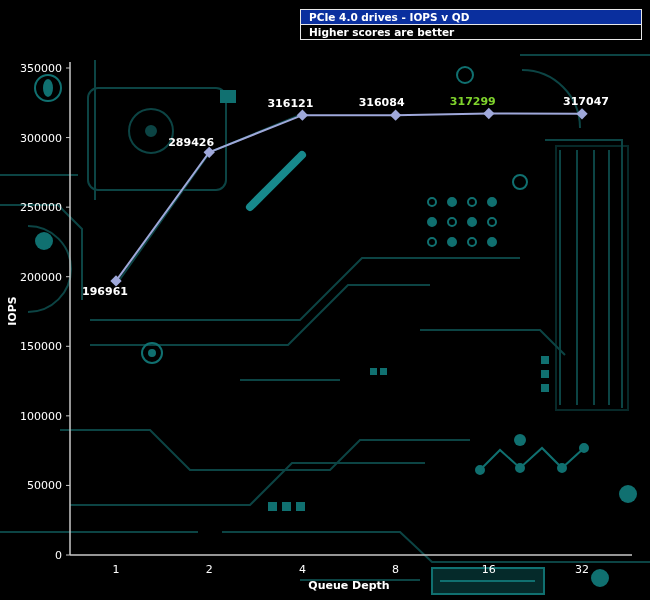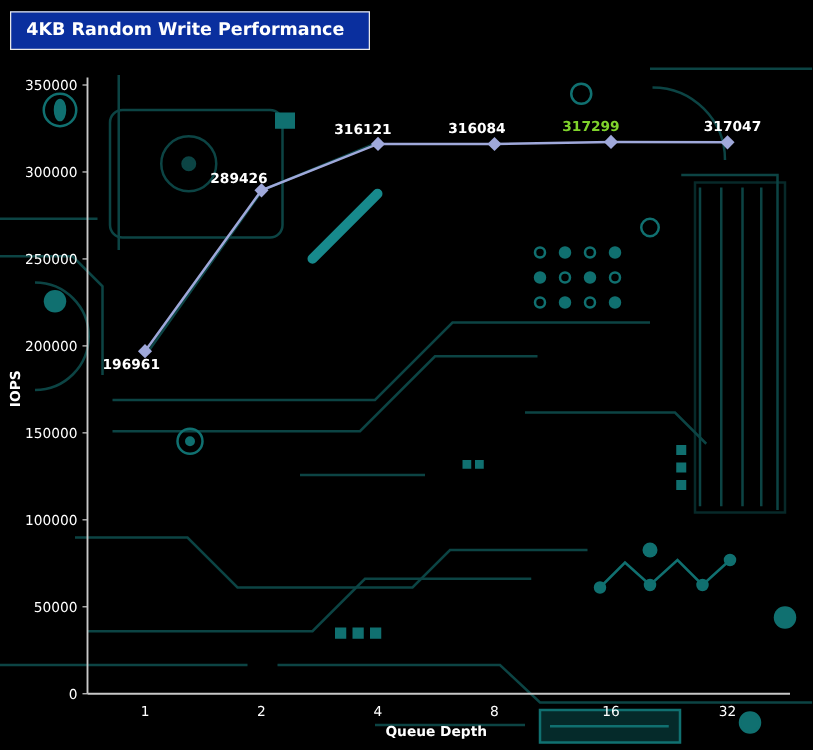--- a/index.html
+++ b/index.html
@@ -129,15 +129,18 @@
       <rect x="-4" y="-4" width="8" height="8" fill="#9fa8da" transform="translate(302.4 115.14020857142856) rotate(45)"></rect>
       <text x="290.4" y="107.14020857142856" text-anchor="middle" fill="#ffffff" font-size="11" font-weight="bold">316121</text>
       <rect x="-4" y="-4" width="8" height="8" fill="#9fa8da" transform="translate(395.6 115.19169142857146) rotate(45)"></rect>
       <text x="381.6" y="106.19169142857146" text-anchor="middle" fill="#ffffff" font-size="11" font-weight="bold">316084</text>
       <rect x="-4" y="-4" width="8" height="8" fill="#9fa8da" transform="translate(488.8 113.50110571428576) rotate(45)"></rect>
       <text x="472.8" y="104.50110571428576" text-anchor="middle" fill="#7fd32c" font-size="11" font-weight="bold">317299</text>
       <rect x="-4" y="-4" width="8" height="8" fill="#9fa8da" transform="translate(582 113.8517457142857) rotate(45)"></rect>
       <text x="586" y="104.8517457142857" text-anchor="middle" fill="#ffffff" font-size="11" font-weight="bold">317047</text>
     </svg>
 
-  <div class="title-box">4KB Random Write Performance</div>
+  <div class="info-box">
+    <div class="info-row top">PCIe 4.0 drives - IOPS v QD</div>
+    <div class="info-row bottom">Higher scores are better</div>
+  </div>
 
 </div>
 
 </body></html>

